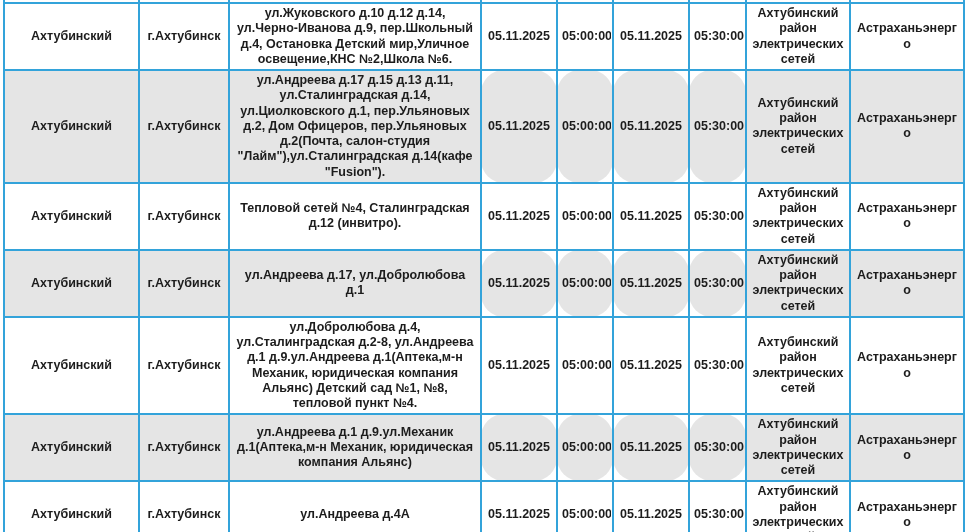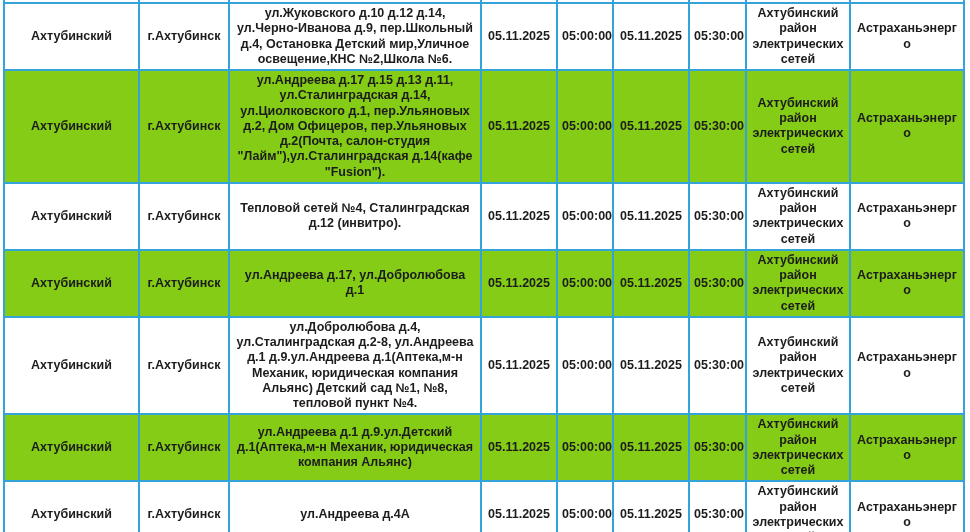--- a/index.html
+++ b/index.html
@@ -29,31 +29,31 @@
     vertical-align: middle;
     font-size: 12.5px;
     font-weight: bold;
     line-height: 1.22;
     color: #1c1c1c;
     padding: 2px 4px;
     overflow: hidden;
     word-wrap: break-word;
   }
   tr.row-even td { background: #ffffff; }
-  tr.row-odd  td { background: #84cc16; }
+  tr.row-odd  td { background: #e5e5e5; }
   
   tr.sliver td {
     border-top: none;
     background: #ffffff;
     padding: 0;
     height: 2px;
     line-height: 0;
     font-size: 0;
   }
-  td.nowrap { white-space: nowrap; }
+  td.nowrap { white-space: nowrap; border-radius: 23px; }
 </style>
 </head>
 <body>
 
 <div class="page">
   <table class="outage">
     <colgroup>
       <col style="width:135px">
       <col style="width:90px">
       <col style="width:252px">
@@ -133,21 +133,21 @@
         <td class="nowrap">05:00:00</td>
         <td class="nowrap">05.11.2025</td>
         <td class="nowrap">05:30:00</td>
         <td>Ахтубинский район электрических сетей</td>
         <td>Астраханьэнерго</td>
       </tr>
 
       <tr class="row-odd" style="height:64px">
         <td>Ахтубинский</td>
         <td>г.Ахтубинск</td>
-        <td>ул.Андреева д.1 д.9.ул.Детский д.1(Аптека,м-н Механик, юридическая компания Альянс)</td>
+        <td>ул.Андреева д.1 д.9.ул.Механик д.1(Аптека,м-н Механик, юридическая компания Альянс)</td>
         <td class="nowrap">05.11.2025</td>
         <td class="nowrap">05:00:00</td>
         <td class="nowrap">05.11.2025</td>
         <td class="nowrap">05:30:00</td>
         <td>Ахтубинский район электрических сетей</td>
         <td>Астраханьэнерго</td>
       </tr>
 
       <tr class="row-even" style="height:60px">
         <td>Ахтубинский</td>

